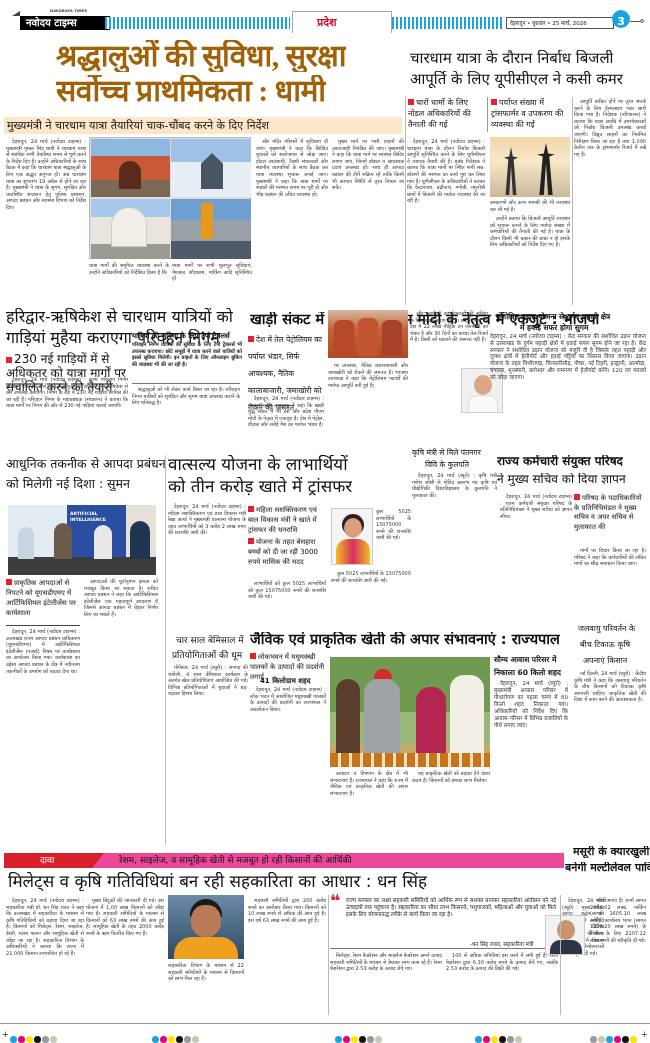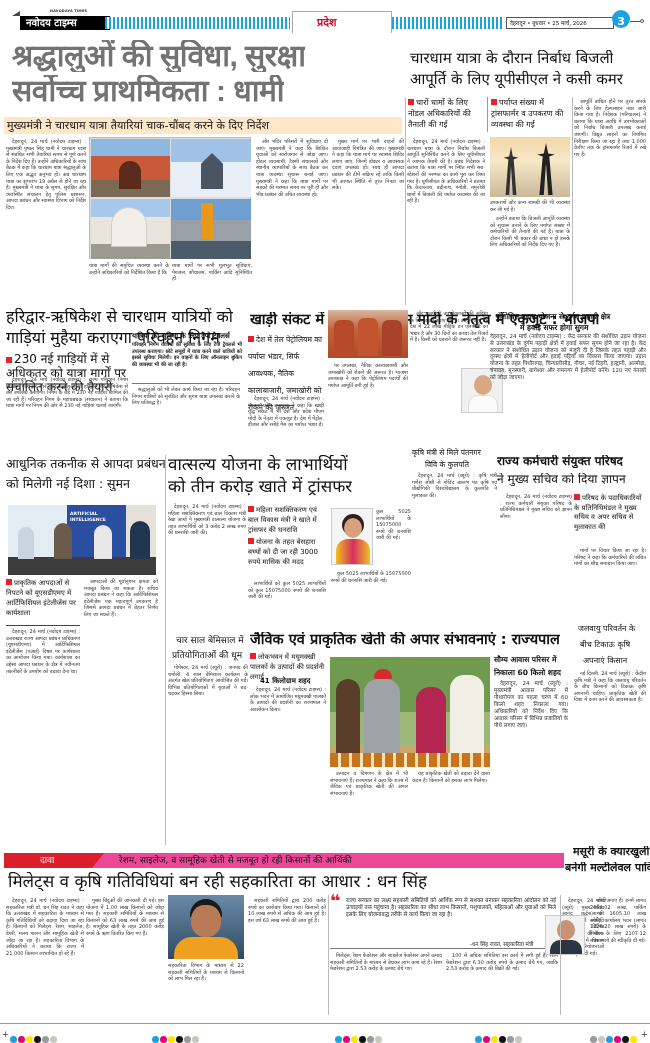--- a/index.html
+++ b/index.html
@@ -1,21 +1,21 @@
 <!DOCTYPE html>
 <html><head>
 <meta charset="utf-8">
 <style>
   * { box-sizing: border-box; margin: 0; padding: 0; }
   html, body { width: 650px; height: 1043px; background: #fff; overflow: hidden; }
   body { position: relative; font-family: "DejaVu Sans", sans-serif; color: #111; }
   .abs { position: absolute; }
   .txt { font-family: "DejaVu Sans", sans-serif; font-size: 5px; line-height: 6.6px; color: #333; text-align: justify; overflow: hidden; }
   .txt p { text-indent: 6px; }
-  .hl-black { font-family: Liberation Sans, sans-serif; font-weight: bold; color: #737373; line-height: 1.05; white-space: nowrap; overflow: hidden; }
+  .hl-black { font-family: Liberation Serif, serif; font-weight: bold; color: #a16207; line-height: 1.05; white-space: nowrap; overflow: hidden; margin-left: 44px; }
   .hl-cond { font-family: "DejaVu Sans", sans-serif; color: #111; line-height: 1.1; white-space: nowrap; overflow: hidden; transform-origin: left top; }
   .bullet { font-size: 8px; line-height: 11px; color: #111; font-family: "DejaVu Sans", sans-serif; }
   .bullet::before { content: ""; display: inline-block; width: 6px; height: 6px; background: #e8212e; margin-right: 2px; vertical-align: 0px; }
   .vrule { position: absolute; width: 1px; background: #999; }
   .hrule { position: absolute; height: 1px; background: #444; }
   .photo { position: absolute; overflow: hidden; }
   .reg-dot { display: inline-block; width: 7px; height: 7px; border-radius: 50%; margin-right: 1px; }
 </style>
 </head>
 <body>

